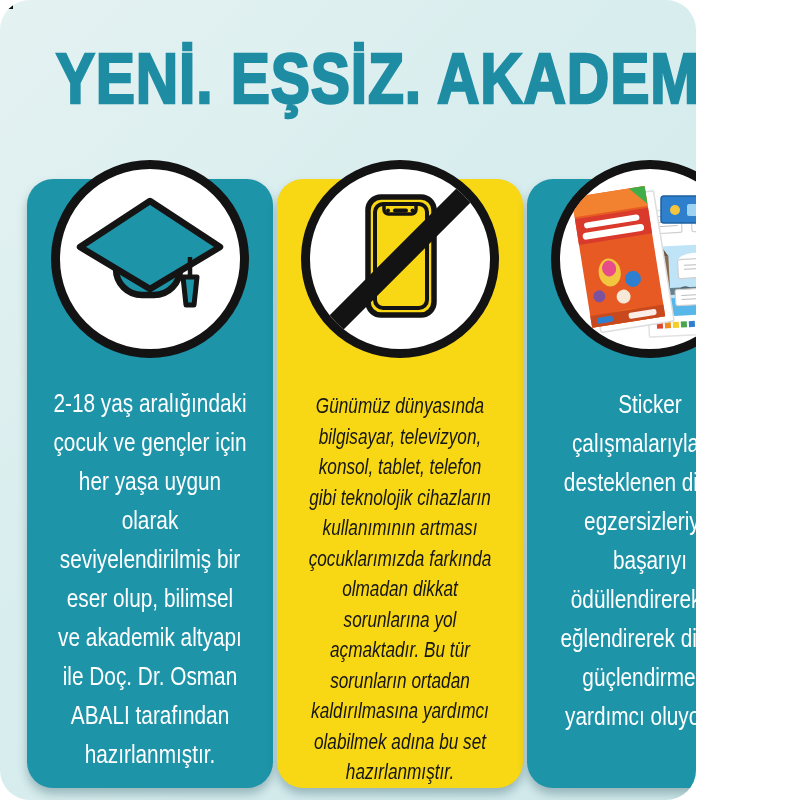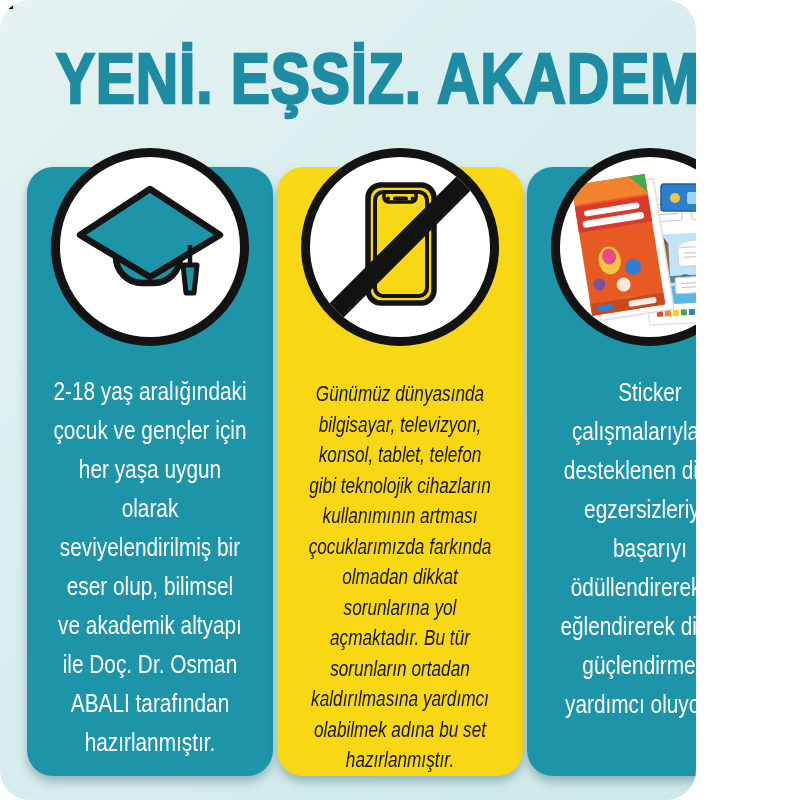--- a/index.html
+++ b/index.html
@@ -9,21 +9,21 @@
     background:linear-gradient(135deg,#e4f2f1 0%,#d8edee 45%,#cfe8ea 100%);
   }
   .corner-artifact{position:absolute;left:0;top:0;width:13px;height:9px;background:#101010;}
   .page-title{
     position:absolute;top:44px;left:0;width:100%;margin:0;text-align:center;
     font-size:70px;line-height:1;font-weight:bold;color:#1e8da4;
     transform:scaleX(0.84);transform-origin:50% 0;
     -webkit-text-stroke:2.4px #1e8da4;letter-spacing:1px;white-space:pre;
   }
   .cards-row{
-    position:absolute;top:167px;left:27px;width:746px;height:609px;
+    position:absolute;top:179px;left:27px;width:746px;height:609px;
     display:flex;gap:4px;
   }
   .card{
     position:relative;flex:1;border-radius:26px;
     box-shadow:0 6px 10px rgba(12,62,72,0.30);
   }
   .card.teal{background:#1e94a9;}
   .card.yellow{background:#f8d715;font-style:italic;}
   .badge{
     position:absolute;top:-19px;left:50%;transform:translateX(-50%);

